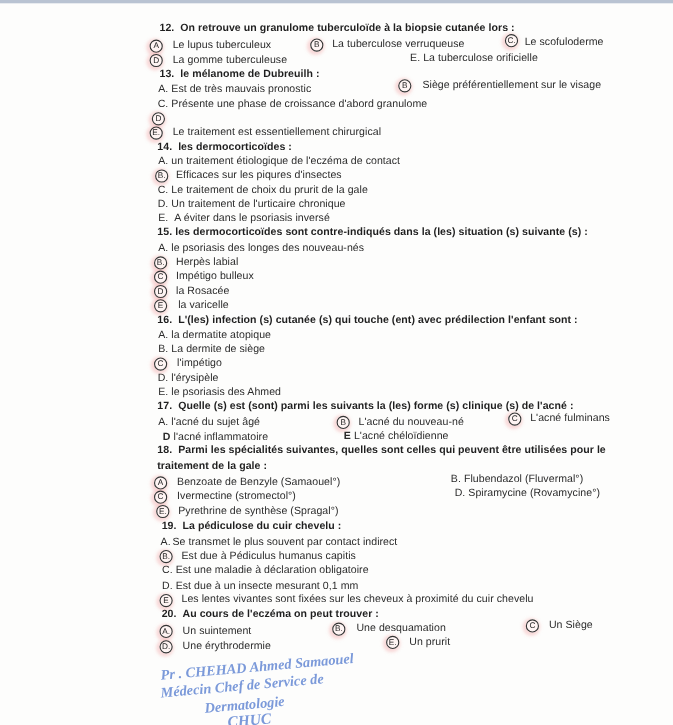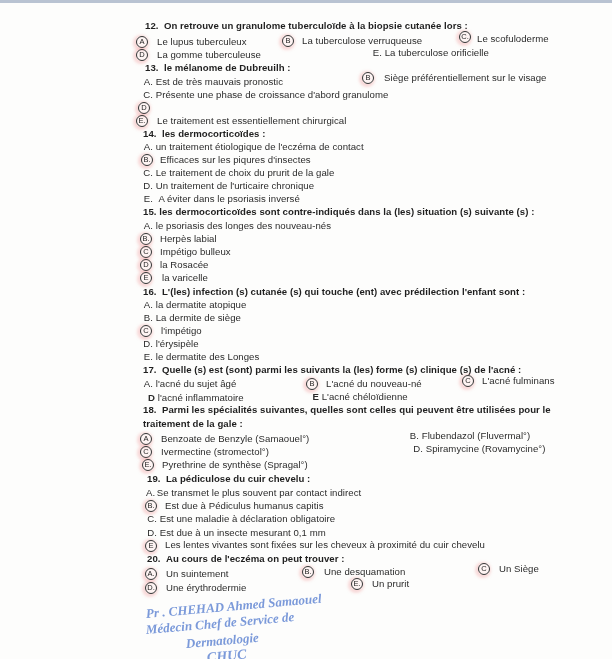--- a/index.html
+++ b/index.html
@@ -73,21 +73,21 @@
   <div class="ln" style="left:160px;top:259px">la Rosacée</div>
   <div class="circ" style="left:140px;top:272px">E</div>
   <div class="ln" style="left:162px;top:272px">la varicelle</div>
 
   <div class="ln q" style="left:143px;top:286px"><span>16.</span>&nbsp;&nbsp;<span>L'(les) infection (s) cutanée (s) qui touche (ent) avec prédilection l'enfant sont :</span></div>
   <div class="ln" style="left:143px;top:299px"><span class="mk">A.</span>&nbsp;<span>la dermatite atopique</span></div>
   <div class="ln" style="left:143px;top:312px"><span class="mk">B.</span>&nbsp;<span>La dermite de siège</span></div>
   <div class="circ" style="left:140px;top:325px">C</div>
   <div class="ln" style="left:161px;top:325px">l'impétigo</div>
   <div class="ln" style="left:143px;top:338px"><span class="mk">D.</span>&nbsp;<span>l'érysipèle</span></div>
-  <div class="ln" style="left:143px;top:351px"><span class="mk">E.</span>&nbsp;<span>le dermatite des Longes</span></div>
+  <div class="ln" style="left:143px;top:351px"><span class="mk">E.</span>&nbsp;<span>le psoriasis des Ahmed</span></div>
 
   <div class="ln q" style="left:143px;top:364px"><span>17.</span>&nbsp;&nbsp;<span>Quelle (s) est (sont) parmi les suivants la (les) forme (s) clinique (s) de l'acné :</span></div>
   <div class="ln" style="left:143px;top:378px"><span class="mk">A.</span>&nbsp;<span>l'acné du sujet âgé</span></div>
   <div class="circ" style="left:306px;top:378px">B</div>
   <div class="ln" style="left:326px;top:378px">L'acné du nouveau-né</div>
   <div class="circ" style="left:462px;top:375px">C</div>
   <div class="ln" style="left:482px;top:375px">L'acné fulminans</div>
   <div class="ln" style="left:145px;top:392px"><span class="mk" style="font-weight:bold">D</span>&nbsp;<span>l'acné inflammatoire</span></div>
   <div class="ln" style="left:309px;top:391px"><span class="mk" style="font-weight:bold">E</span>&nbsp;<span>L'acné chéloïdienne</span></div>
 

